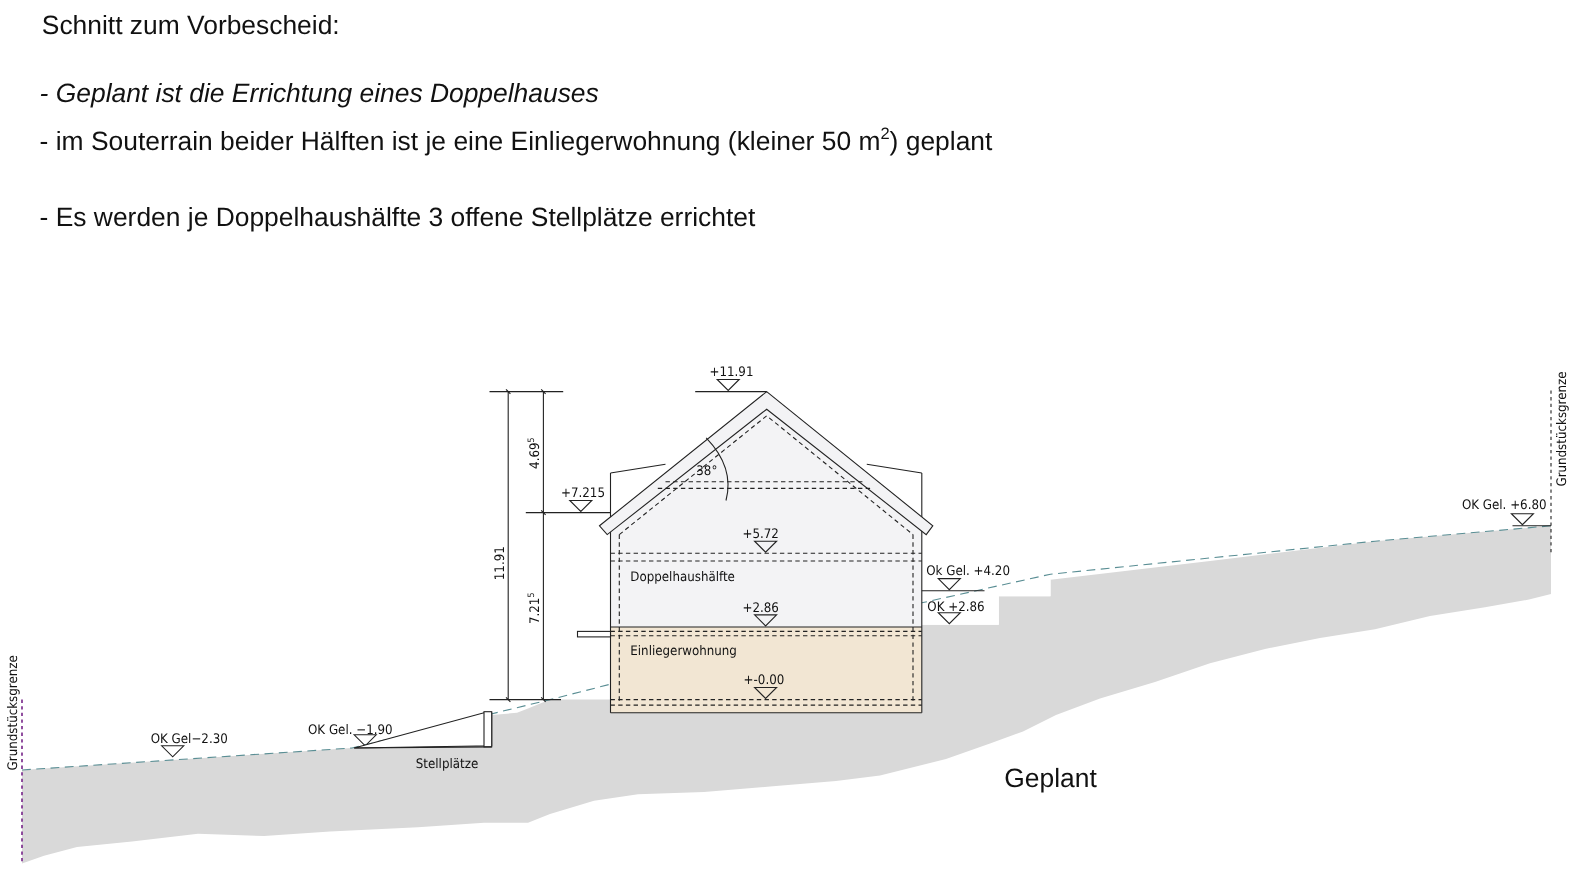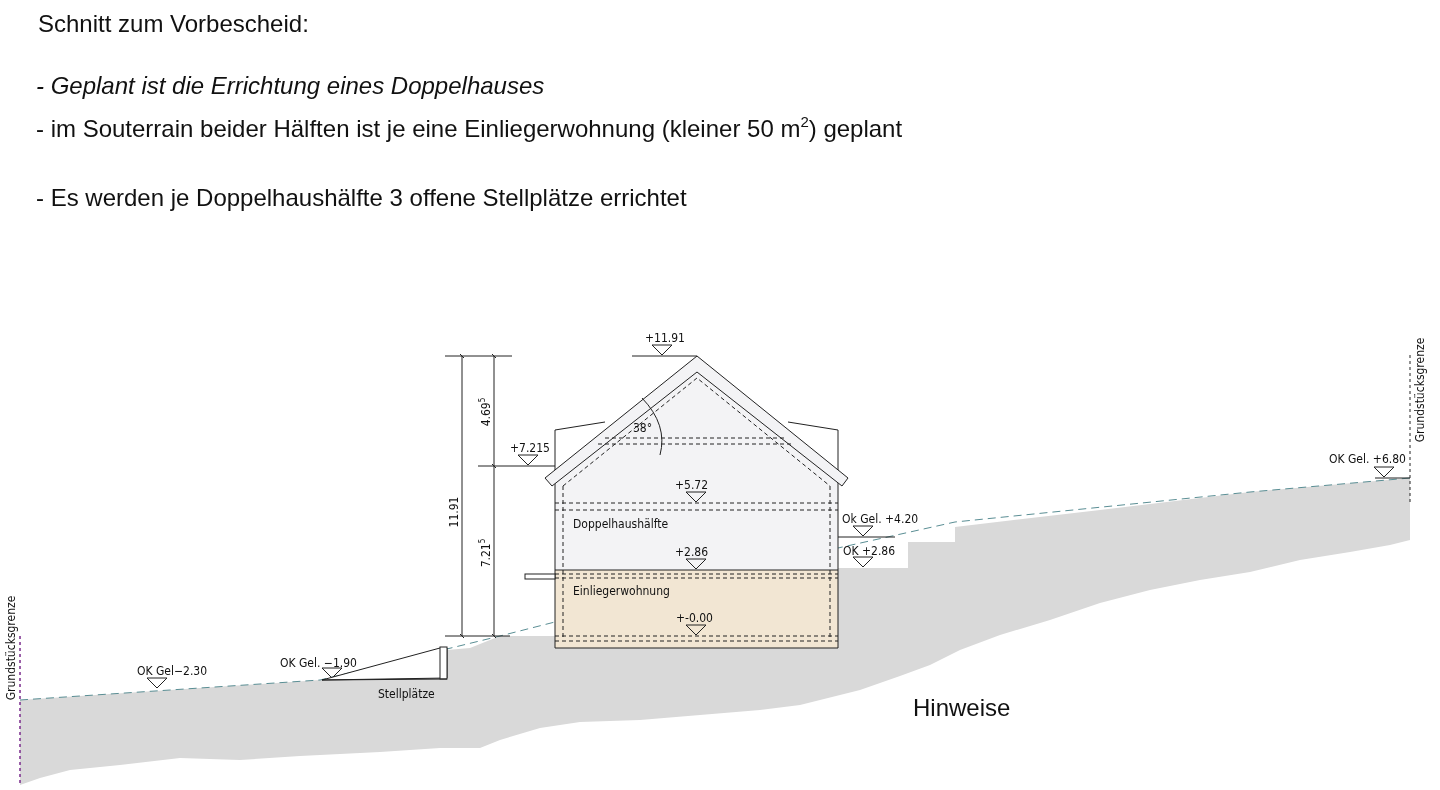--- a/index.html
+++ b/index.html
@@ -126,13 +126,13 @@
   </g>
 
   <g stroke="#7a2b8c" stroke-width="1.5" stroke-dasharray="3,3">
     <line x1="20" y1="636" x2="20" y2="785"></line>
   </g>
   <line x1="1410" y1="355" x2="1410" y2="505" stroke="#222" stroke-width="1" stroke-dasharray="3,3"></line>
   <text class="cad" transform="translate(15,648) rotate(-90)" text-anchor="middle" font-size="11">Grundstücksgrenze</text>
   <text class="cad" transform="translate(1424,390) rotate(-90)" text-anchor="middle" font-size="11">Grundstücksgrenze</text>
 </svg>
 
-<div class="schnitt">Hinweise</div>
+<div class="schnitt">Geplant</div>
 
 </body></html>

